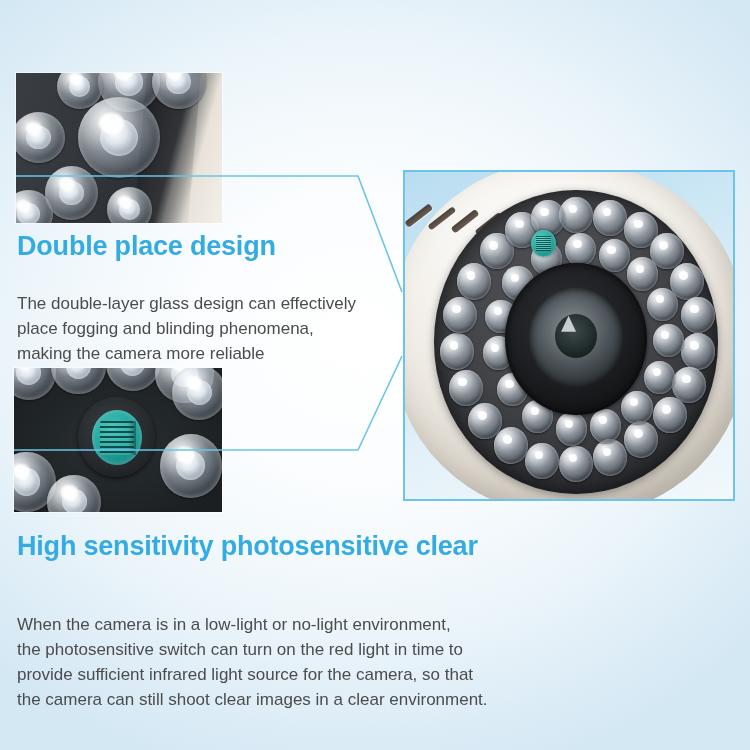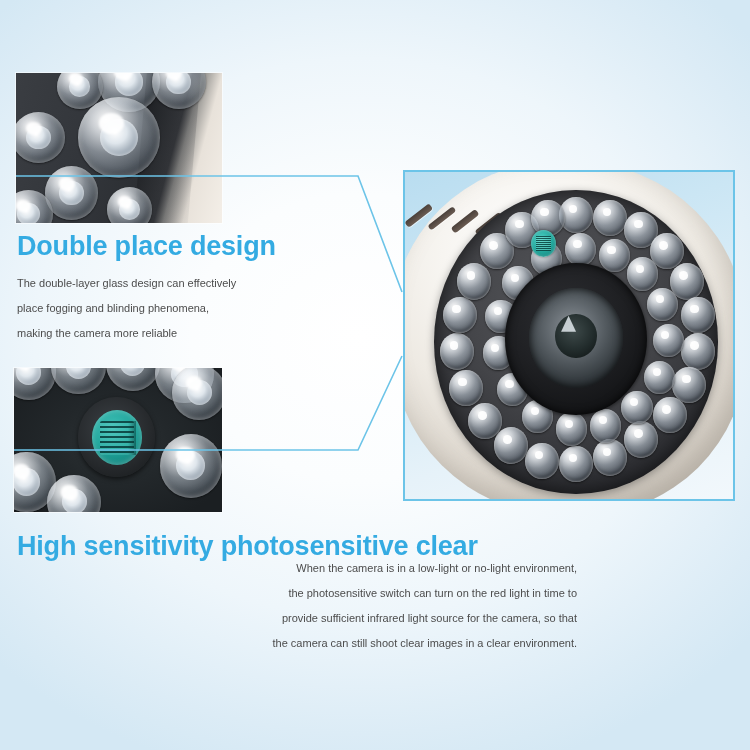--- a/index.html
+++ b/index.html
@@ -302,34 +302,34 @@
     font-size: 27px;
   }
   #headline-2 {
     left: 17px;
     top: 531px;
     font-size: 27px;
   }
   .body-text {
     position: absolute;
     color: #4c4c4c;
-    font-size: 11px;
+    font-size: 17px;
     line-height: 25px;
     white-space: pre-line;
+    margin-top: 20px;
   }
   #body-1 {
     left: 17px;
     top: 271px;
     width: 420px;
   }
   #body-2 {
     left: 17px;
-    top: 556px;
+    top: 592px;
     width: 560px;
-    text-align: right;
   }
 </style>
 </head>
 <body>
 
 <div id="page">
 
   <div class="inset" id="inset-led">
     <div class="led-scene">
       <div class="led-board-edge"></div>

